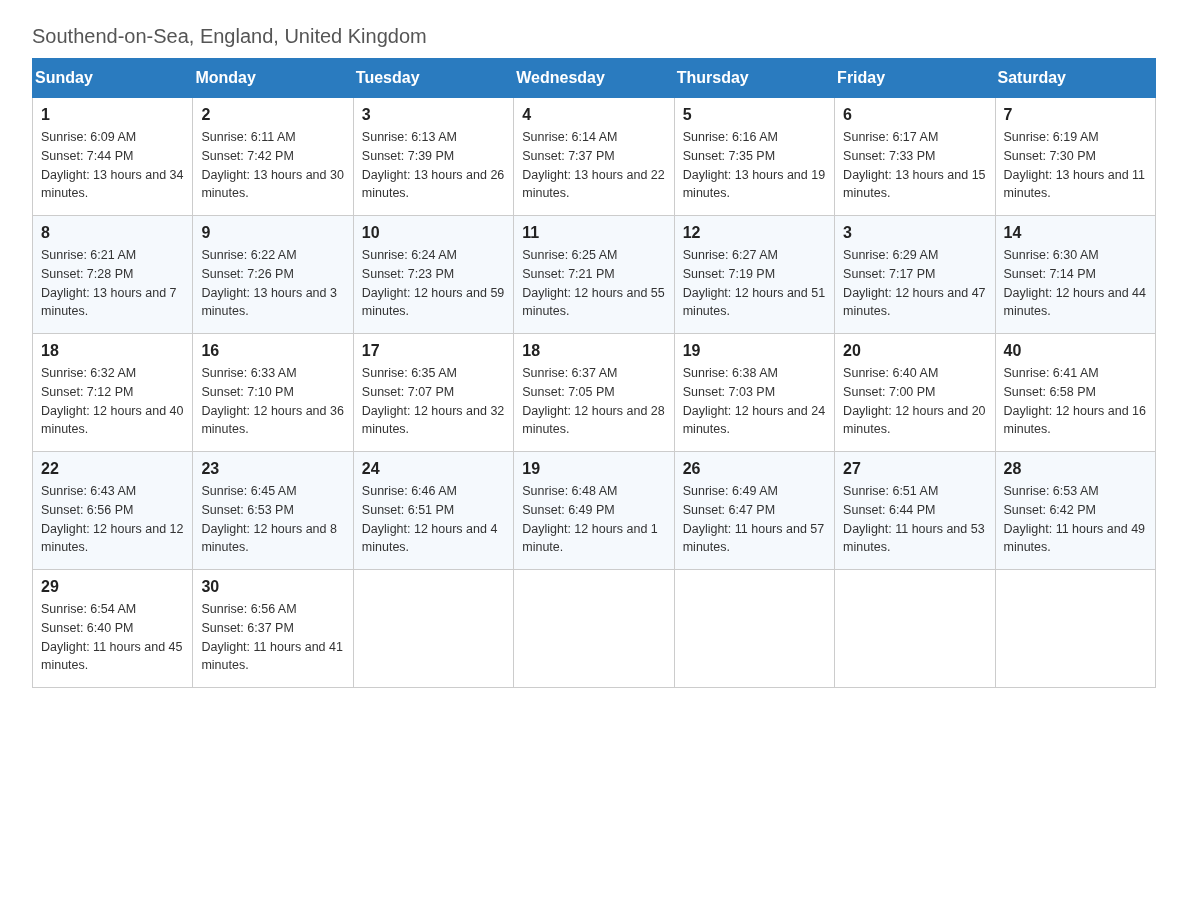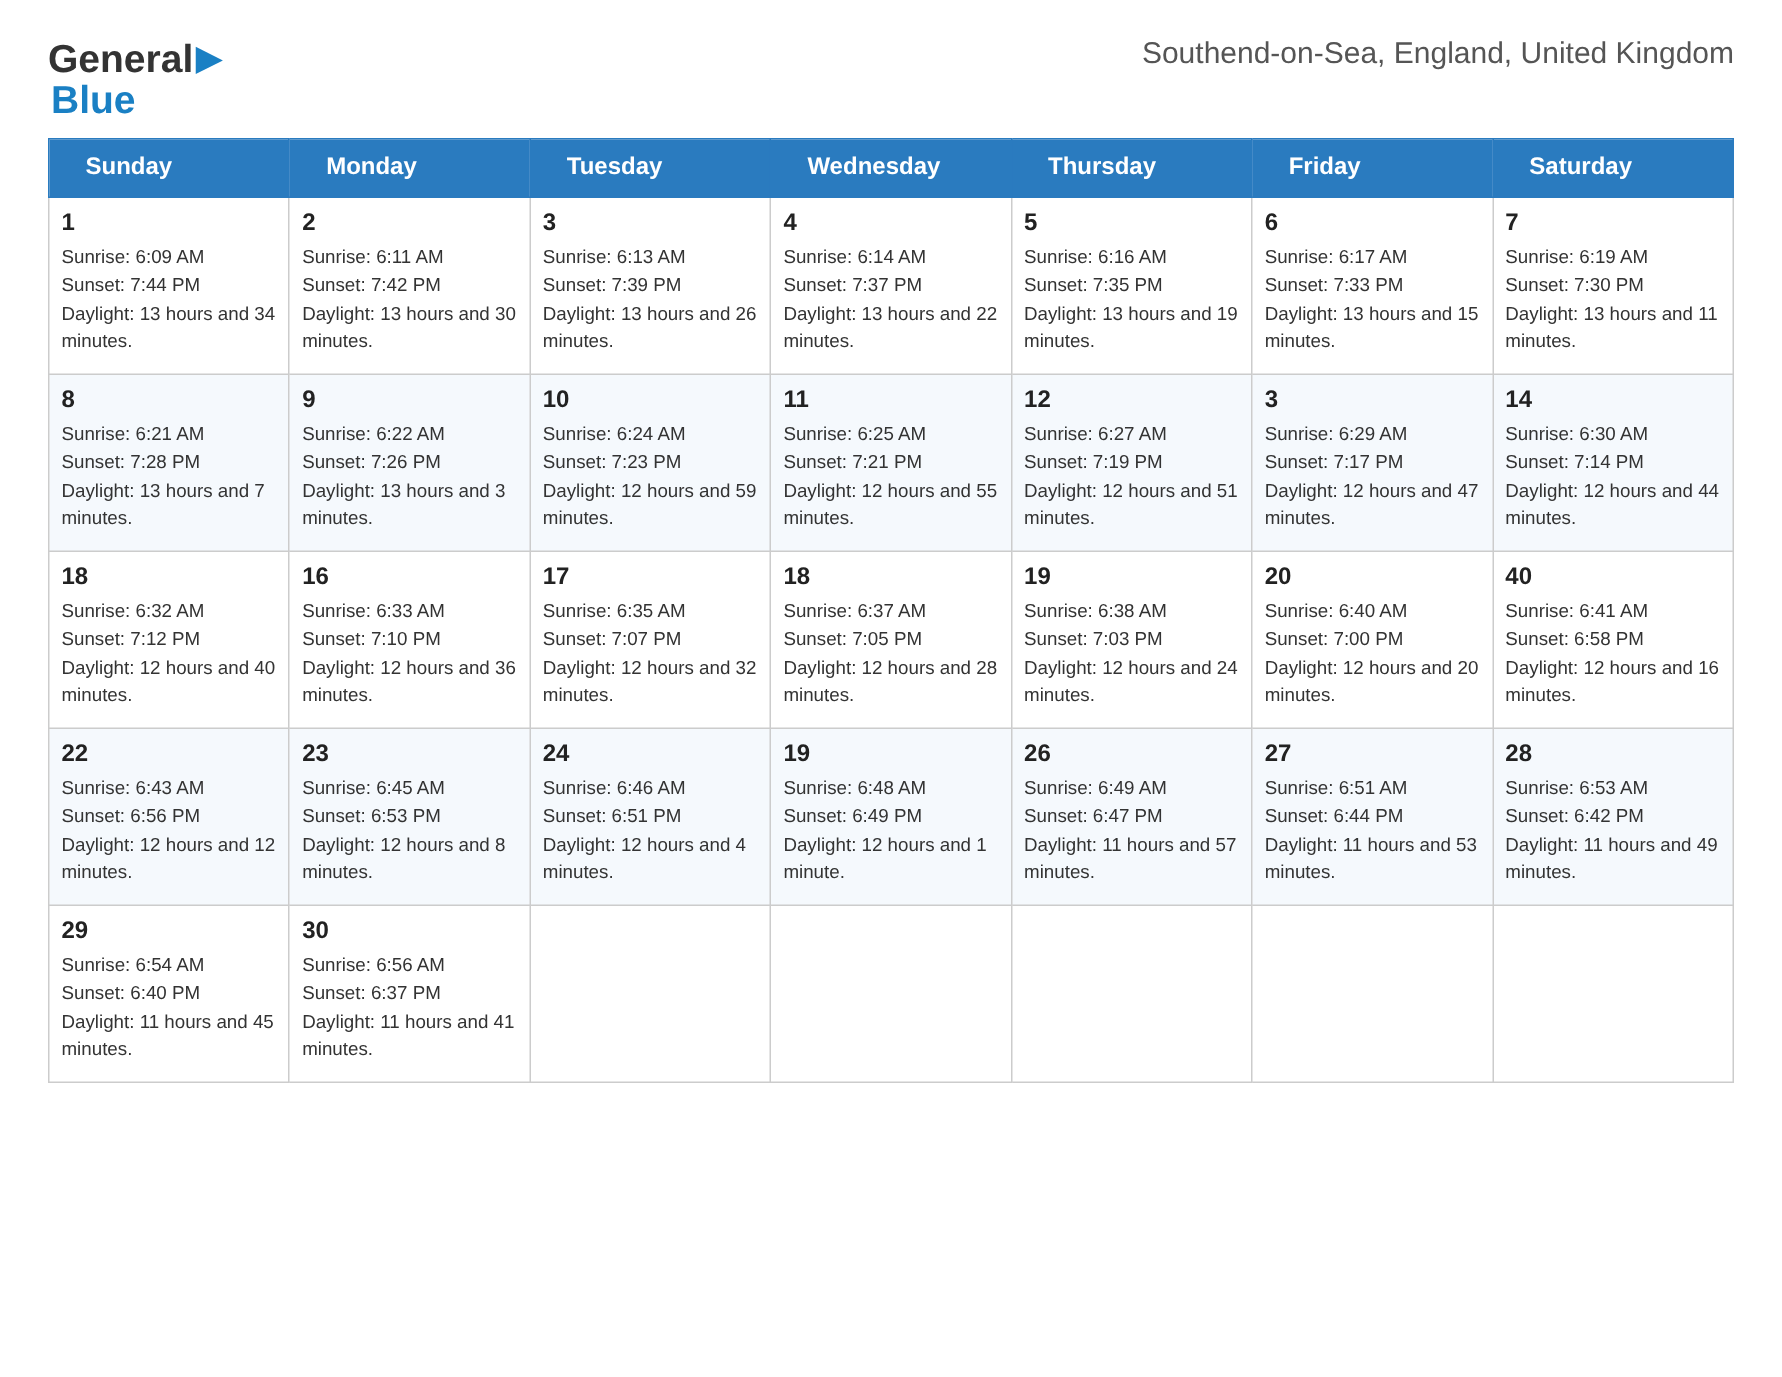--- a/index.html
+++ b/index.html
@@ -38,21 +38,21 @@
     .calendar {
       width: 100%;
       border-collapse: collapse;
       margin-top: 10px;
     }
     .calendar th {
       background-color: #2a7bbf;
       color: #fff;
       font-size: 16px;
       font-weight: bold;
-      padding: 10px 24px;
+      padding: 10px 2px;
       text-align: left;
       border: 1px solid #2a7bbf;
     }
     .calendar td {
       vertical-align: top;
       padding: 8px 8px 12px 8px;
       border: 1px solid #ccc;
       width: calc(100% / 7);
       font-size: 13px;
       color: #333;
@@ -89,26 +89,20 @@
     .logo-name {
       font-size: 26px;
       font-weight: bold;
       color: #333;
     }
   </style>
 </head>
 <body>
 
 <div class="header-row">
-  <div class="logo">
-    <div class="logo-wrapper">
-      <span class="logo-name">General<span style="color:#1a80c4;font-size:22px;position:relative;top:-2px;margin-left:2px;">▶</span></span>
-    </div>
-    <div style="font-size:26px; font-weight:bold; color:#1a80c4; margin-top:-4px; padding-left:2px;">Blue</div>
-  </div>
   <div class="title-block">
     <div class="location">Southend-on-Sea, England, United Kingdom</div>
   </div>
 </div>
 
 <table class="calendar">
   <thead>
     <tr>
       <th>Sunday</th>
       <th>Monday</th>

